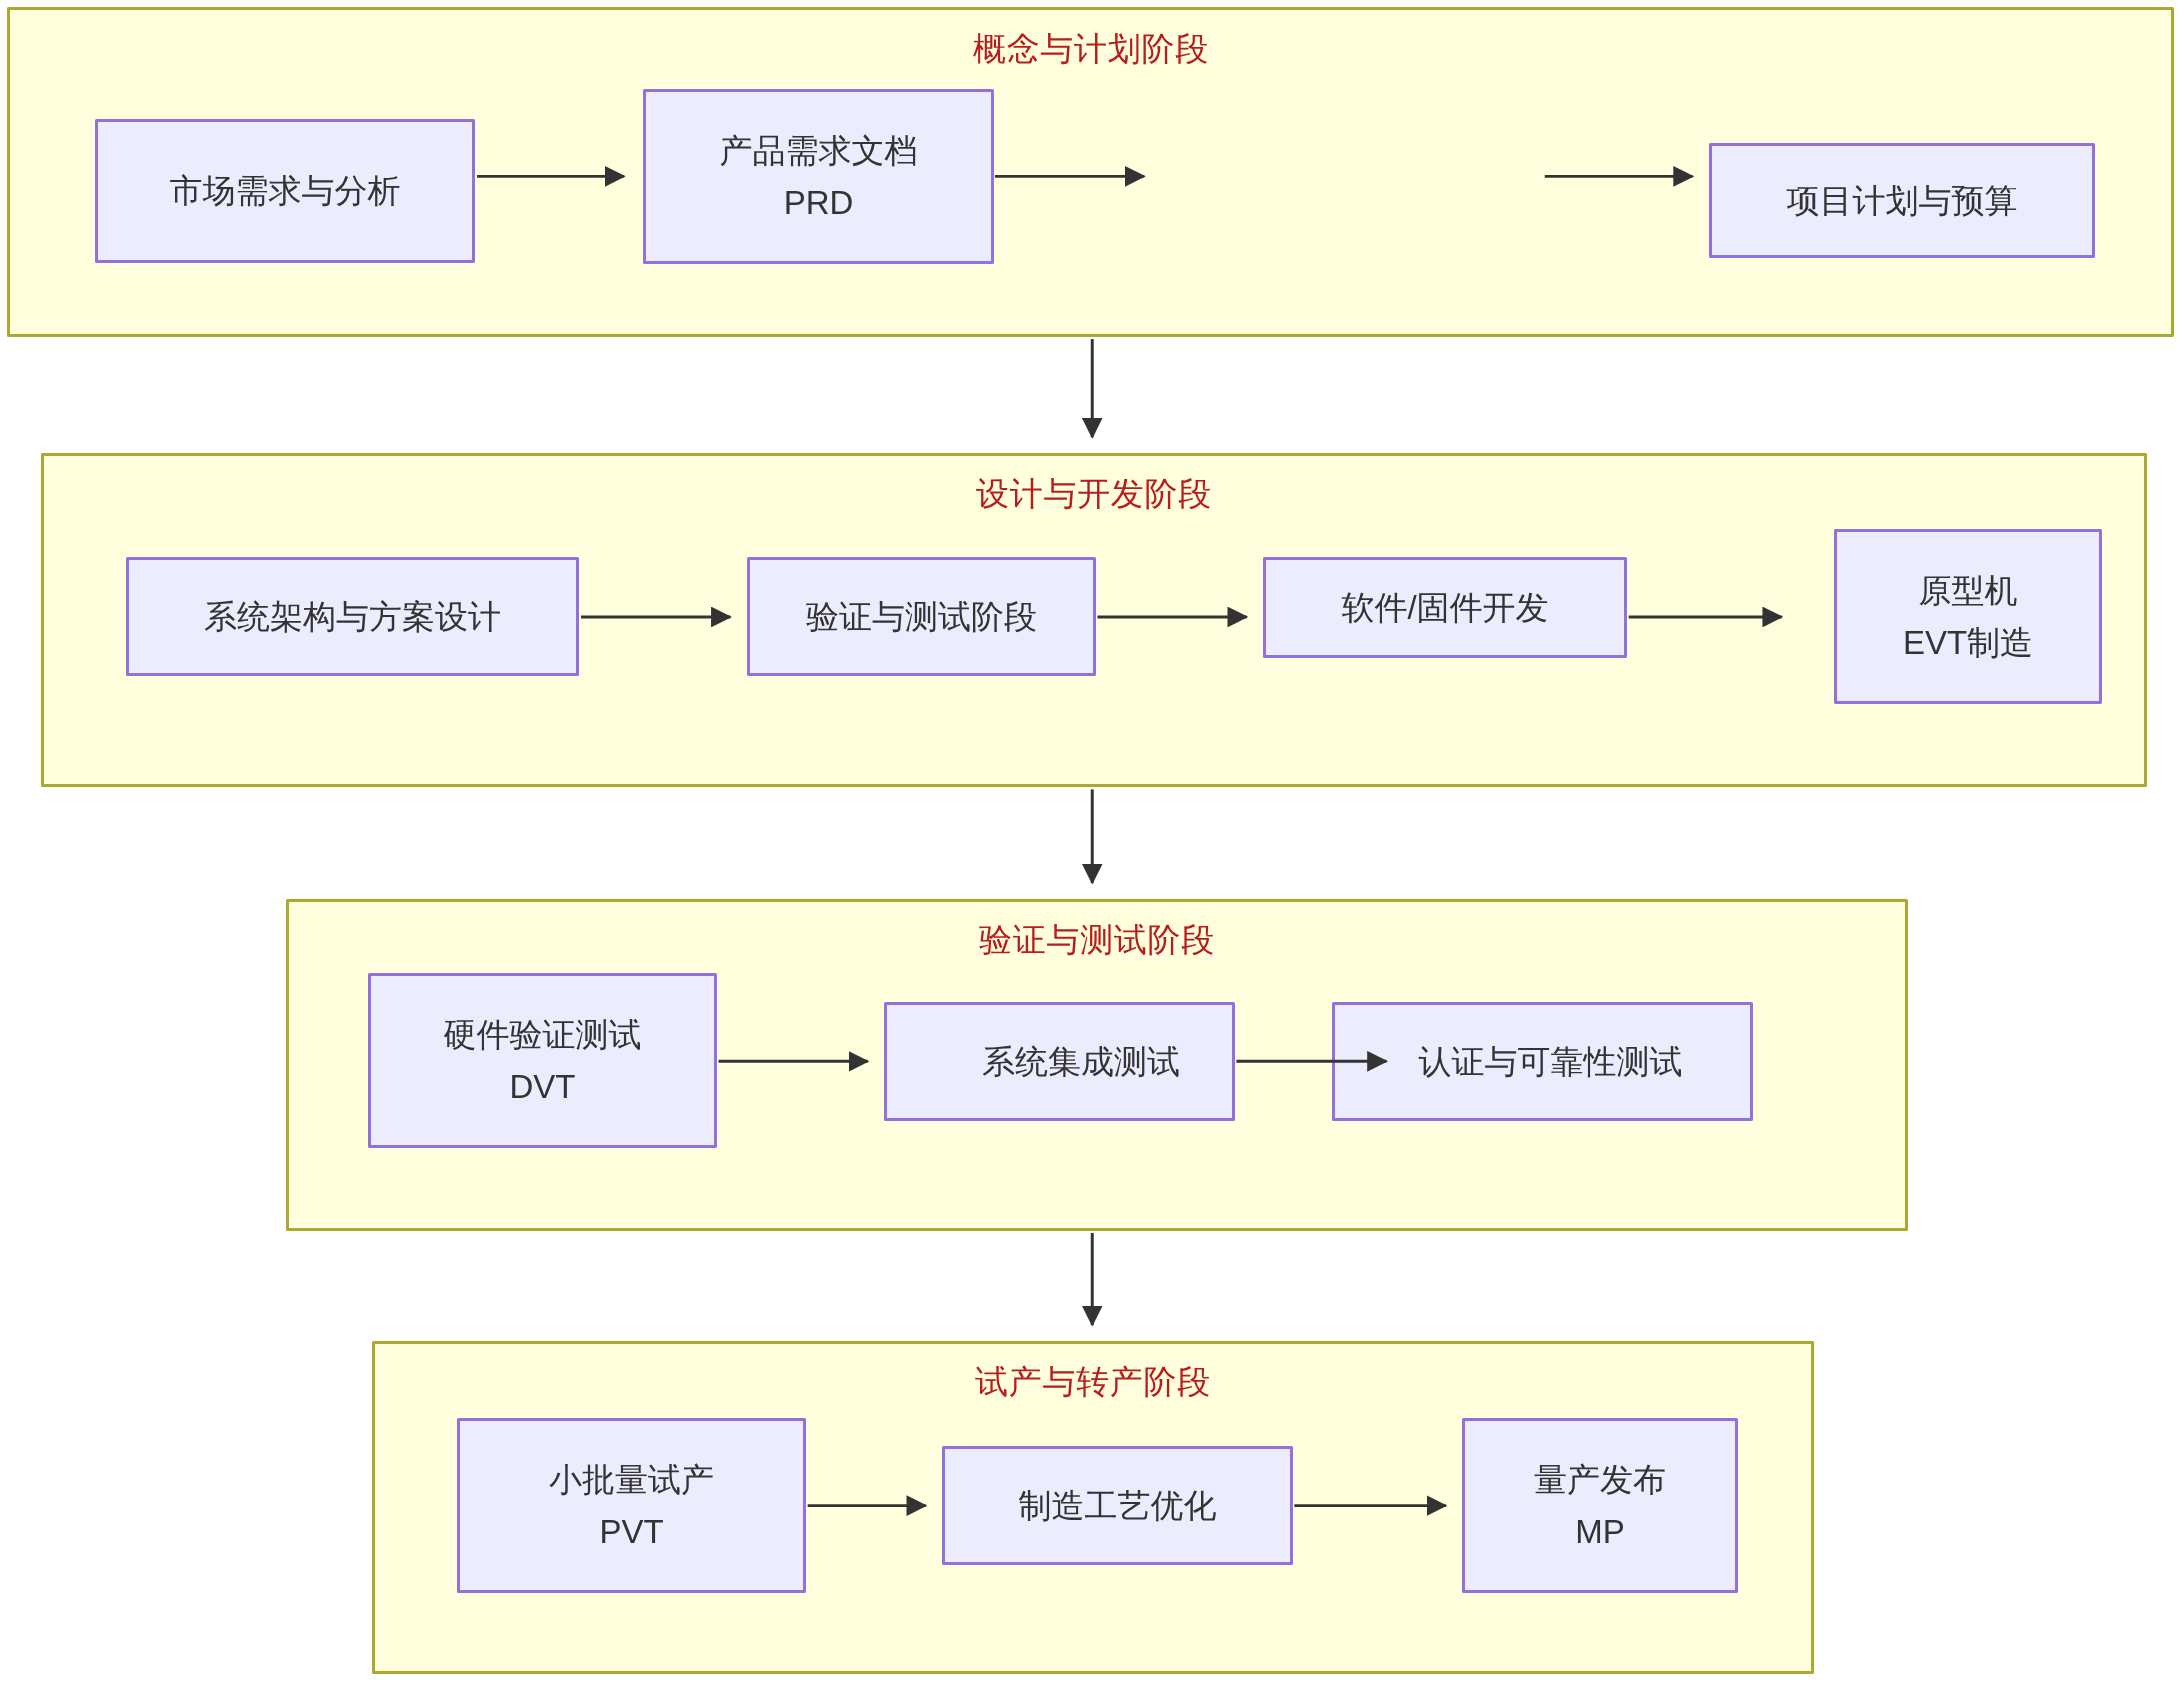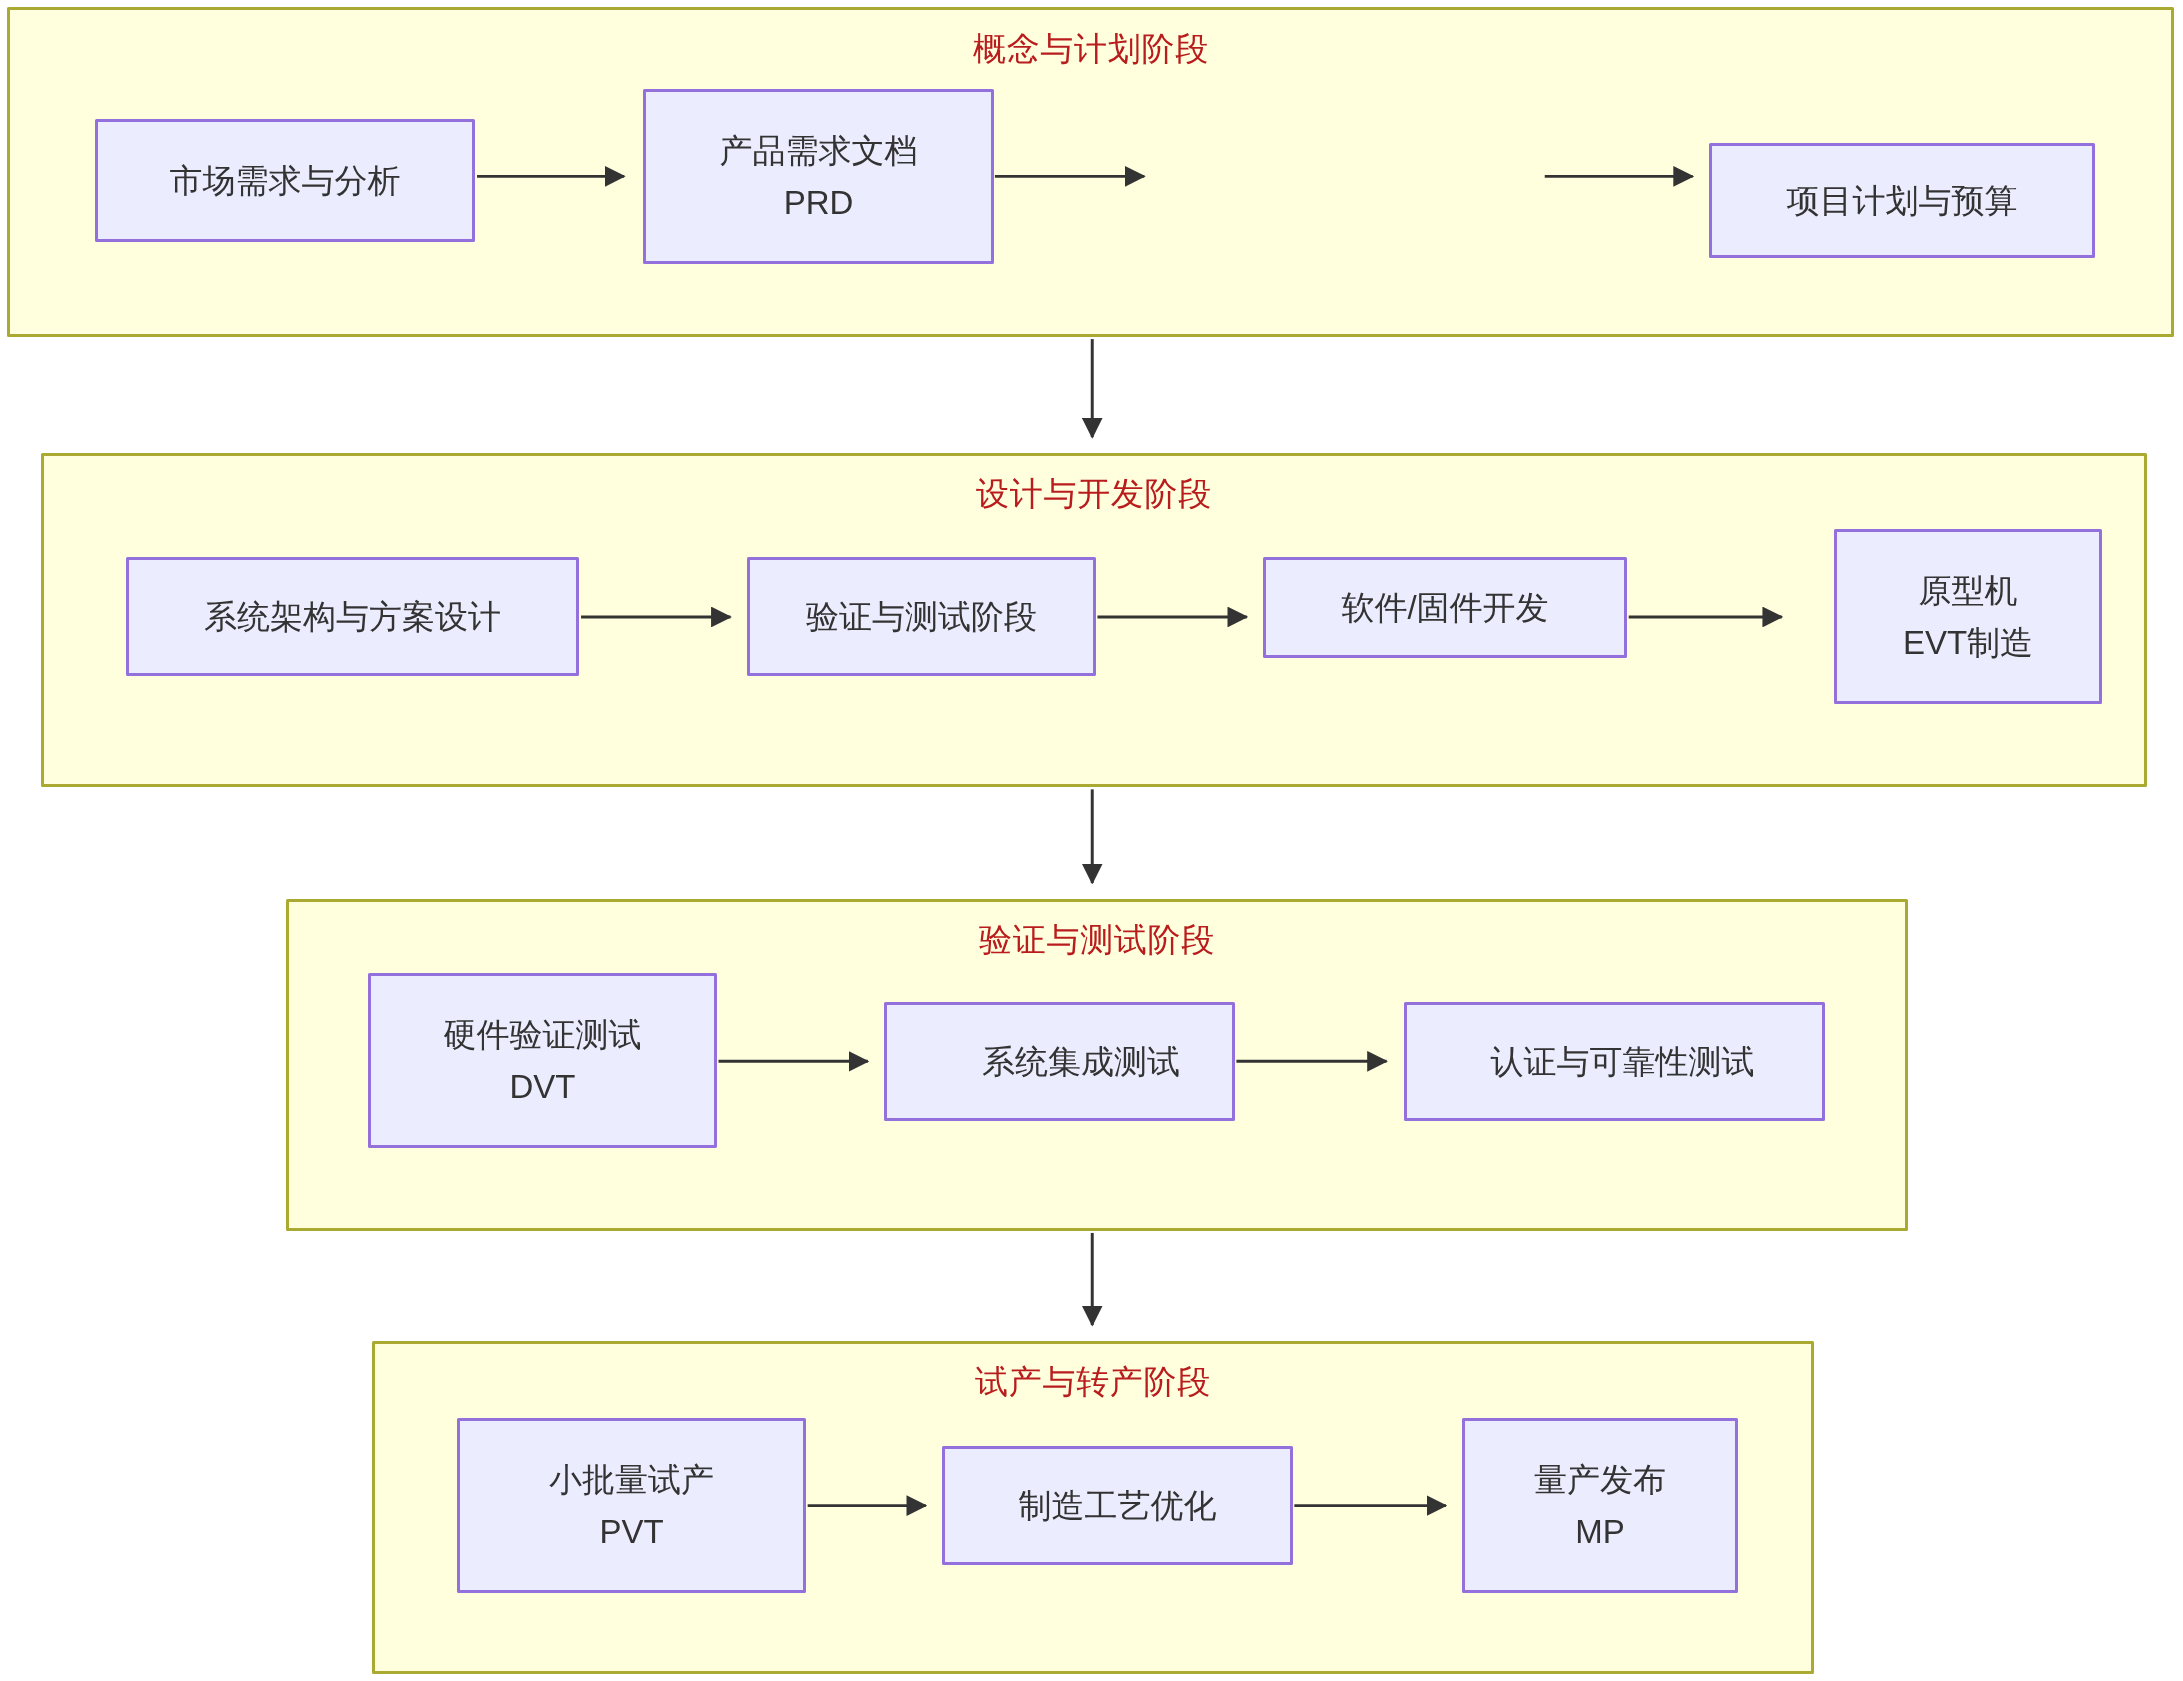--- a/index.html
+++ b/index.html
@@ -60,21 +60,21 @@
   }
 </style>
 </head>
 <body>
 
 <div class="diagram">
 
   <section class="phase" style="left:7.4px; top:7.4px; width:2167px; height:330px;">
     <div class="phase-title">概念与计划阶段</div>
   </section>
-  <div class="node" style="left:95px; top:119px; width:380px; height:123px;">
+  <div class="node" style="left:95px; top:119px; width:380px; height:144px;">
     <div>市场需求与分析</div>
   </div>
   <div class="node" style="left:643px; top:89px; width:351px; height:175px;">
     <div>产品需求文档</div>
     <div>PRD</div>
   </div>
   <div class="node" style="left:1709px; top:119px; width:386px; height:115px;margin-top:24px;">
     <div>项目计划与预算</div>
   </div>
 
@@ -98,21 +98,21 @@
   <section class="phase" style="left:286px; top:899px; width:1622px; height:332px;">
     <div class="phase-title">验证与测试阶段</div>
   </section>
   <div class="node" style="left:368px; top:973px; width:349px; height:175px;">
     <div>硬件验证测试</div>
     <div>DVT</div>
   </div>
   <div class="node" style="left:884px; top:1002px; width:351px; height:119px;padding-left:43px;">
     <div>系统集成测试</div>
   </div>
-  <div class="node" style="left:1404px; top:1002px; width:421px; height:119px;padding-left:16px;">
+  <div class="node" style="left:1332px; top:1002px; width:421px; height:119px;padding-left:16px;">
     <div>认证与可靠性测试</div>
   </div>
 
   <section class="phase" style="left:372px; top:1341px; width:1442px; height:333px;">
     <div class="phase-title">试产与转产阶段</div>
   </section>
   <div class="node" style="left:457px; top:1418px; width:349px; height:175px;">
     <div>小批量试产</div>
     <div>PVT</div>
   </div>

